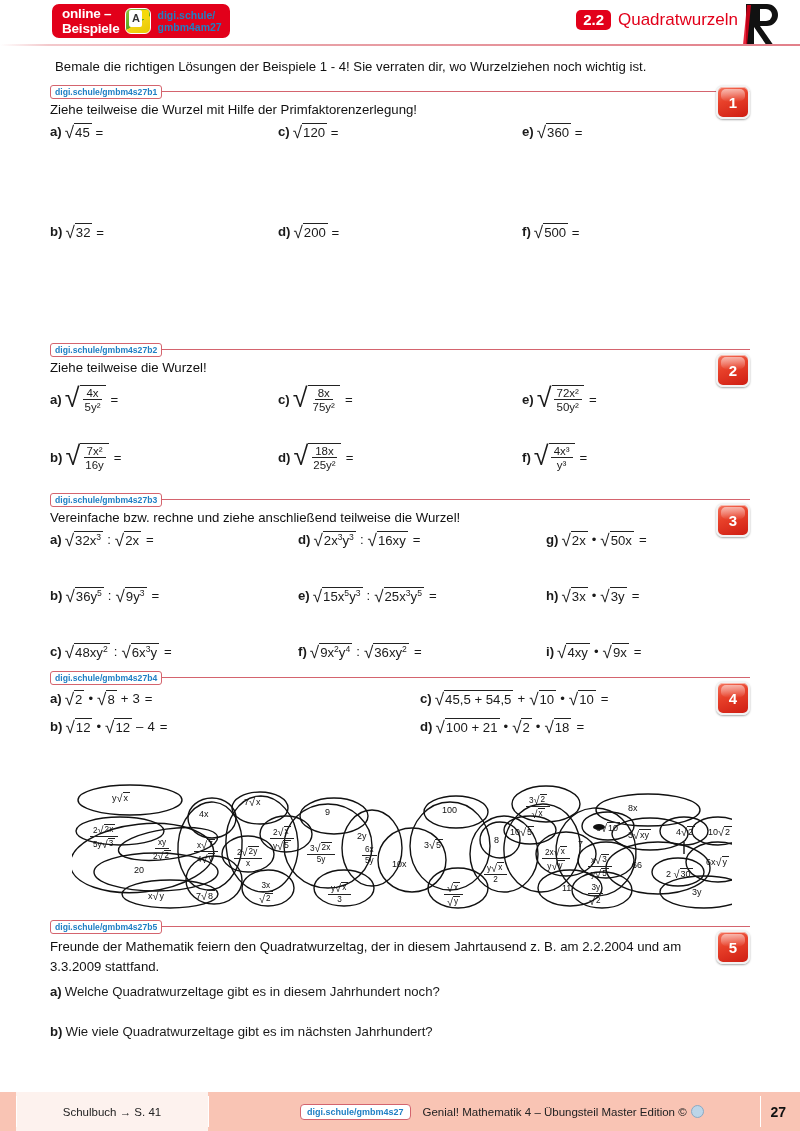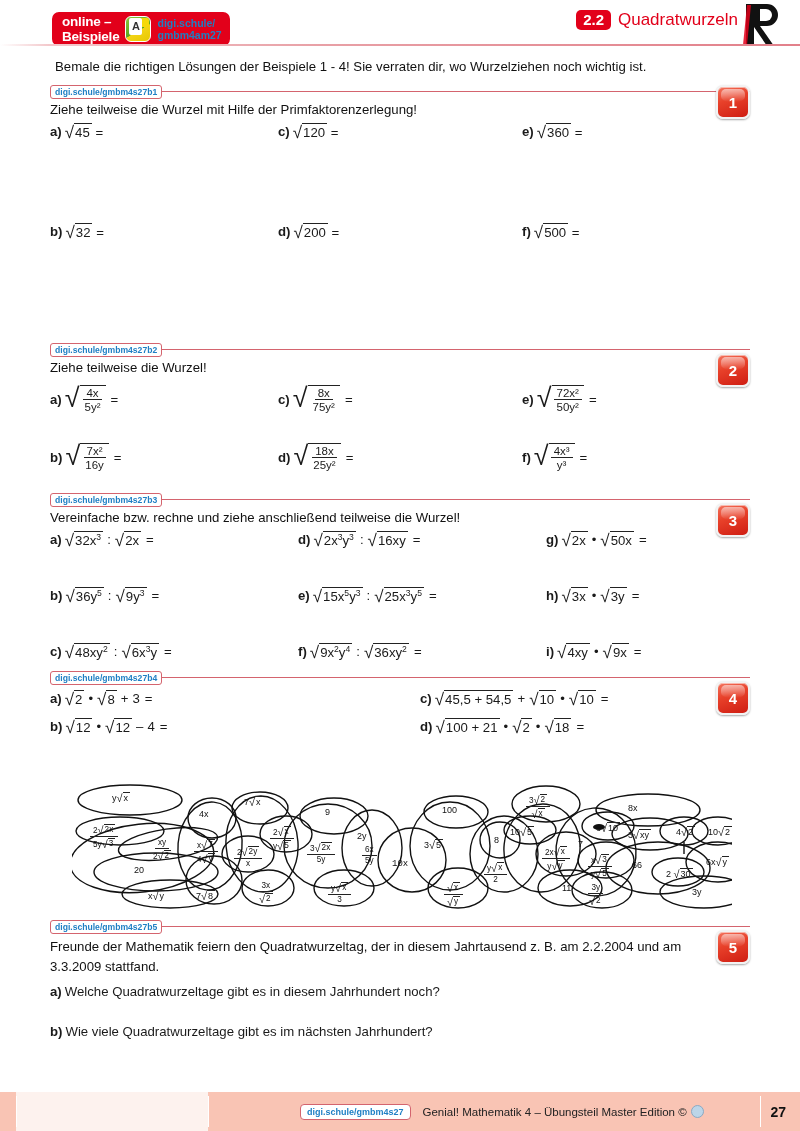--- a/index.html
+++ b/index.html
@@ -10,21 +10,21 @@
     font-family:"Liberation Sans", sans-serif;
     color:#1a1a1a;
     position:relative;
     overflow:hidden;
   }
   .page { position:relative; width:800px; height:1131px; }
 
   
   .header { position:relative; height:46px; }
   .online-badge {
-    position:absolute; left:50px; top:10px;
+    position:absolute; left:50px; top:2px;
     height:38px; display:flex; align-items:center;
     background:#e2001a; border-radius:9px;
     padding:2px 8px 2px 10px; gap:6px;
     border:2px solid #ffffff;
   }
   .online-badge .ob-text {
     color:#fff; font-size:13.5px; font-weight:700; line-height:15px;
     letter-spacing:-0.2px;
   }
   .appicon {
@@ -652,21 +652,21 @@
             <span class="n">6x</span>
             <span class="d">5y</span>
           </span></div>
         <div class="bt" style="left: 254px; top: 98px;"><span class="frac">
             <span class="n">y<span class="sqrt">
                 <span class="radsign">√</span>
                 <span class="rad">x</span>
               </span></span>
             <span class="d">3</span>
           </span></div>
-        <div class="bt" style="left: 320px; top: 76px; font-family: Liberation Mono, monospace;">10x</div>
+        <div class="bt" style="left: 320px; top: 76px;">10x</div>
         <div class="bt" style="left: 370px; top: 22px;">100</div>
         <div class="bt" style="left: 352px; top: 55px;">3<span class="sqrt">
             <span class="radsign">√</span>
             <span class="rad">5</span>
           </span></div>
         <div class="bt" style="left: 370px; top: 98px;"><span class="frac">
             <span class="n"><span class="sqrt">
                 <span class="radsign">√</span>
                 <span class="rad">x</span>
               </span></span>
@@ -777,20 +777,21 @@
         </div>
     </div>
   </div>
 
   <div class="footer">
     <div class="f-band"></div>
     <div class="f-white"></div>
     <div class="f-sep" style="left:16px;"></div>
     <div class="f-sep" style="left:208px;"></div>
     <div class="f-sep" style="left:760px;"></div>
+    <div class="f-left">Schulbuch → S. 41</div>
     <div class="f-mid">
       <span class="f-tag">digi.schule/gmbm4s27</span>
       <span class="f-title">
           <span>Genial! Mathematik 4 – Übungsteil Master Edition ©</span>
           <span class="f-globe"></span>
         </span>
     </div>
     <div class="f-page">27</div>
   </div>
 

